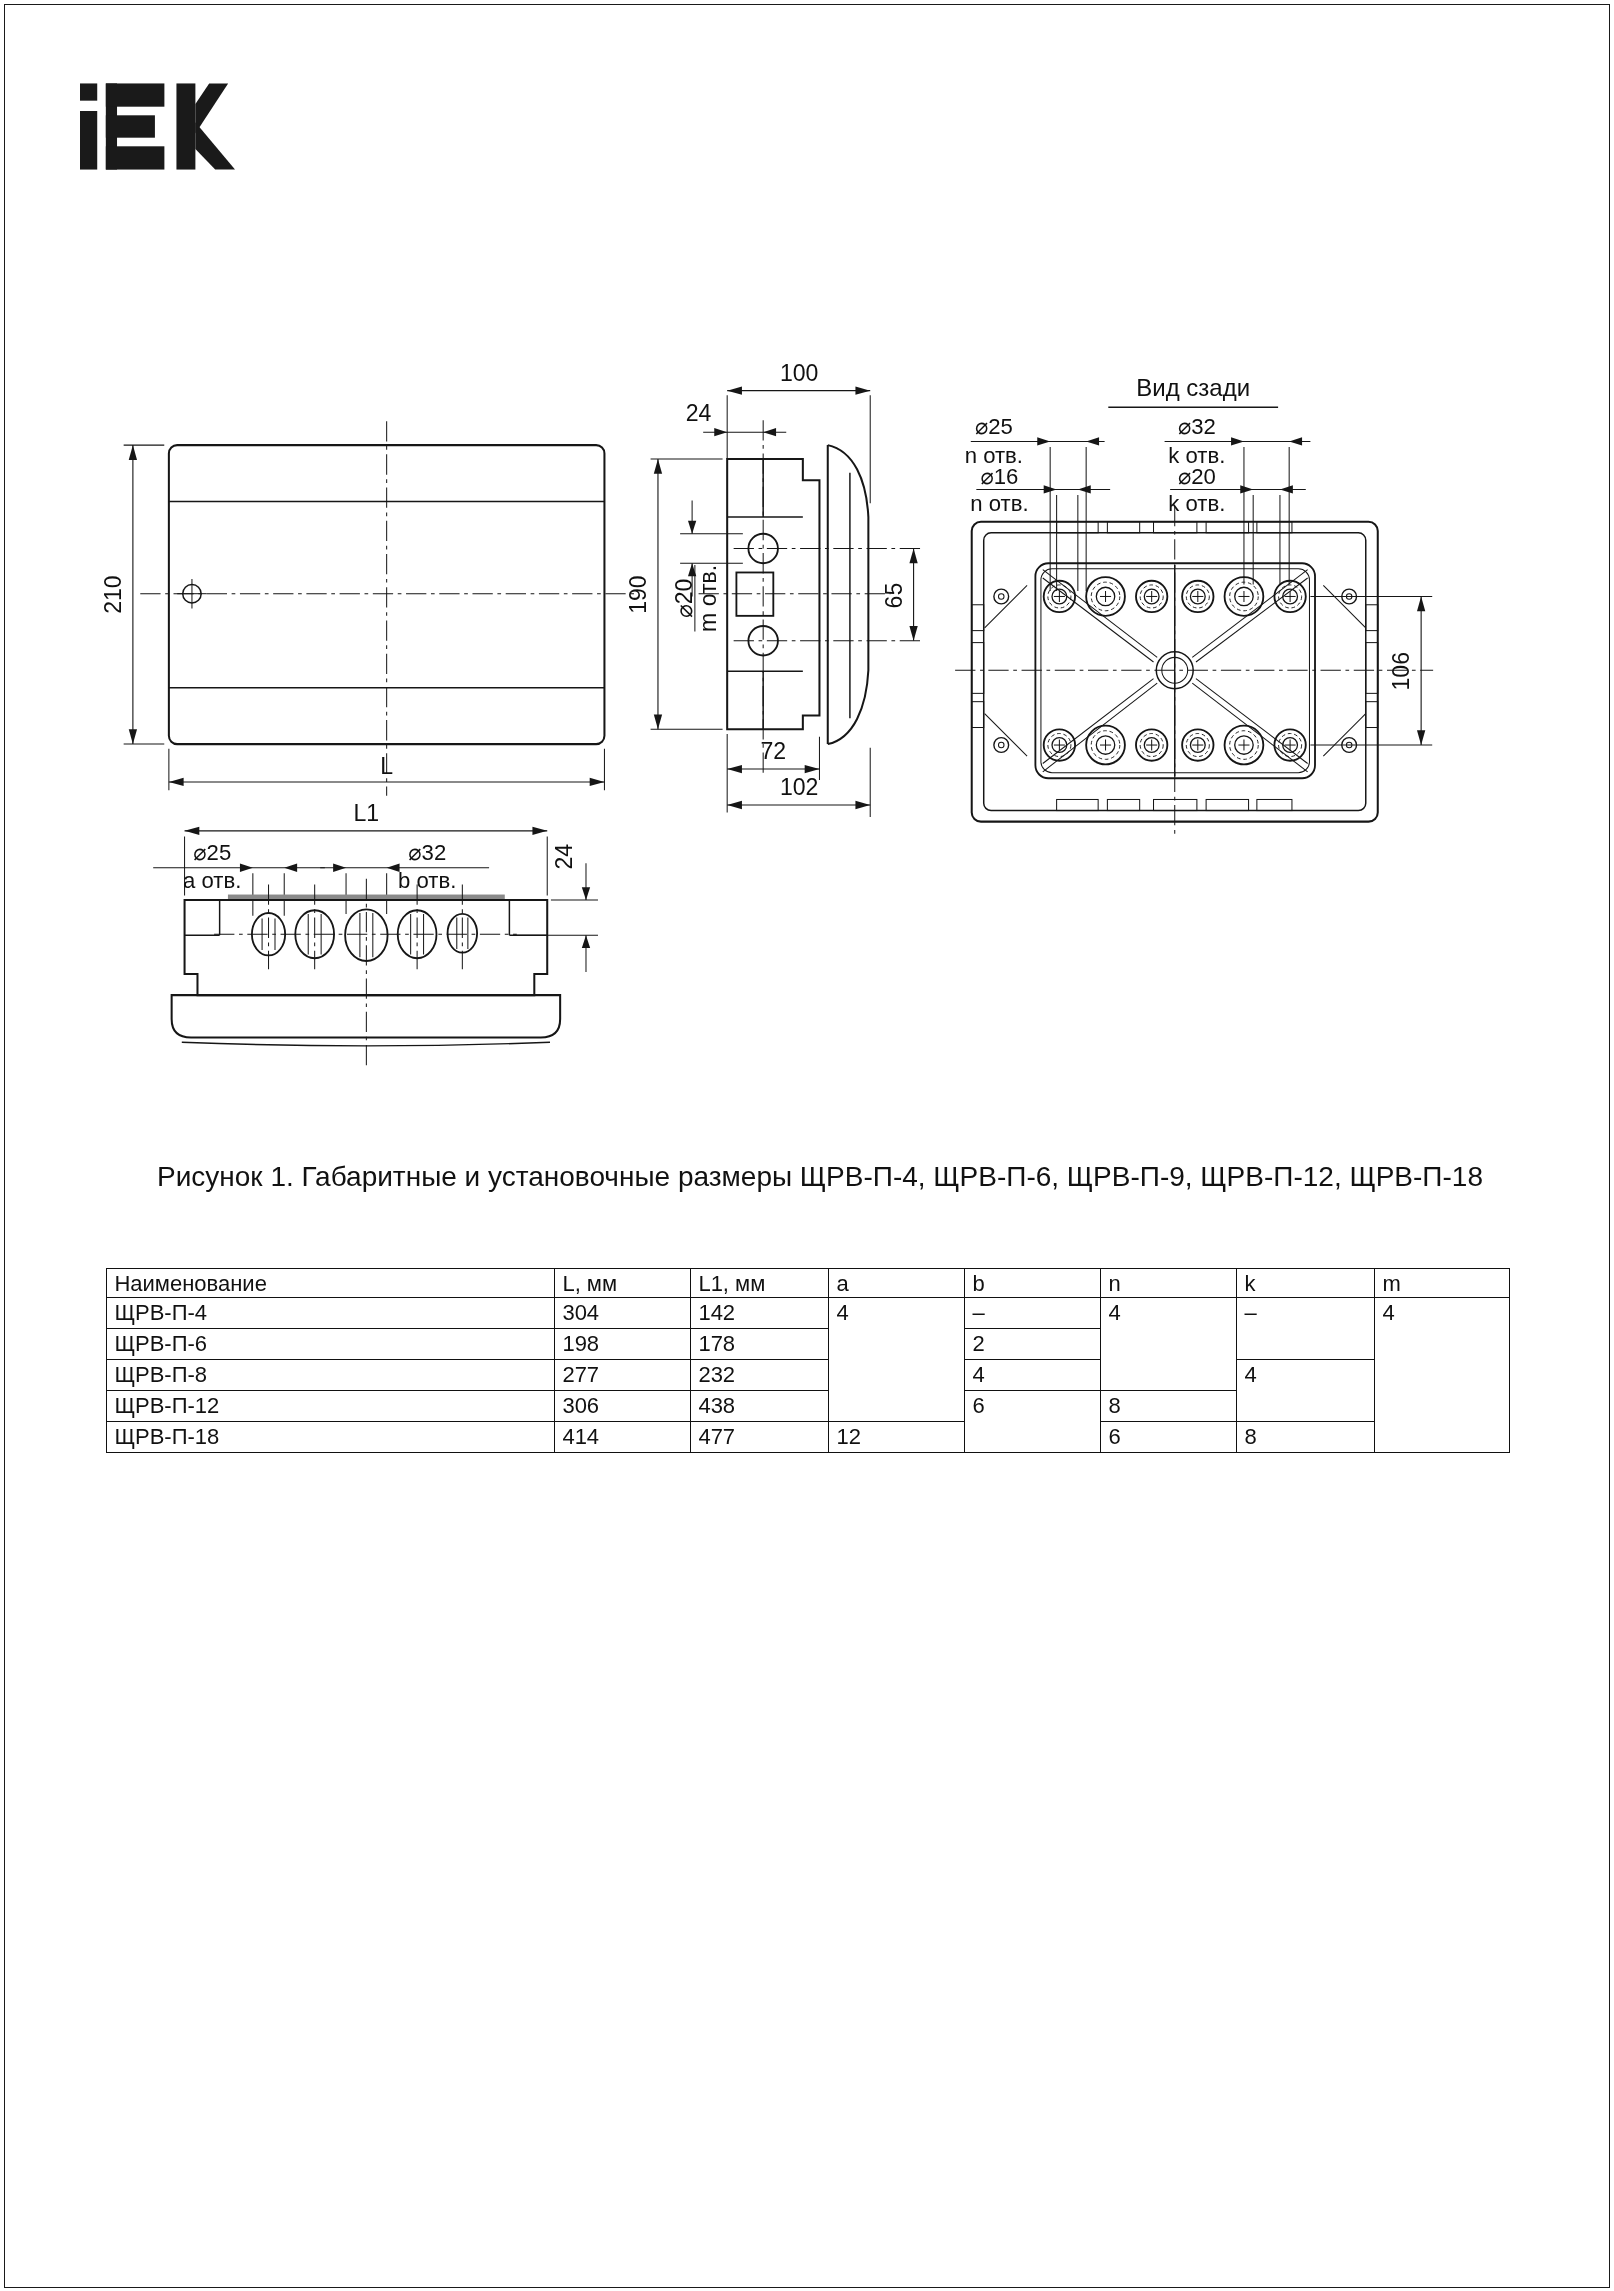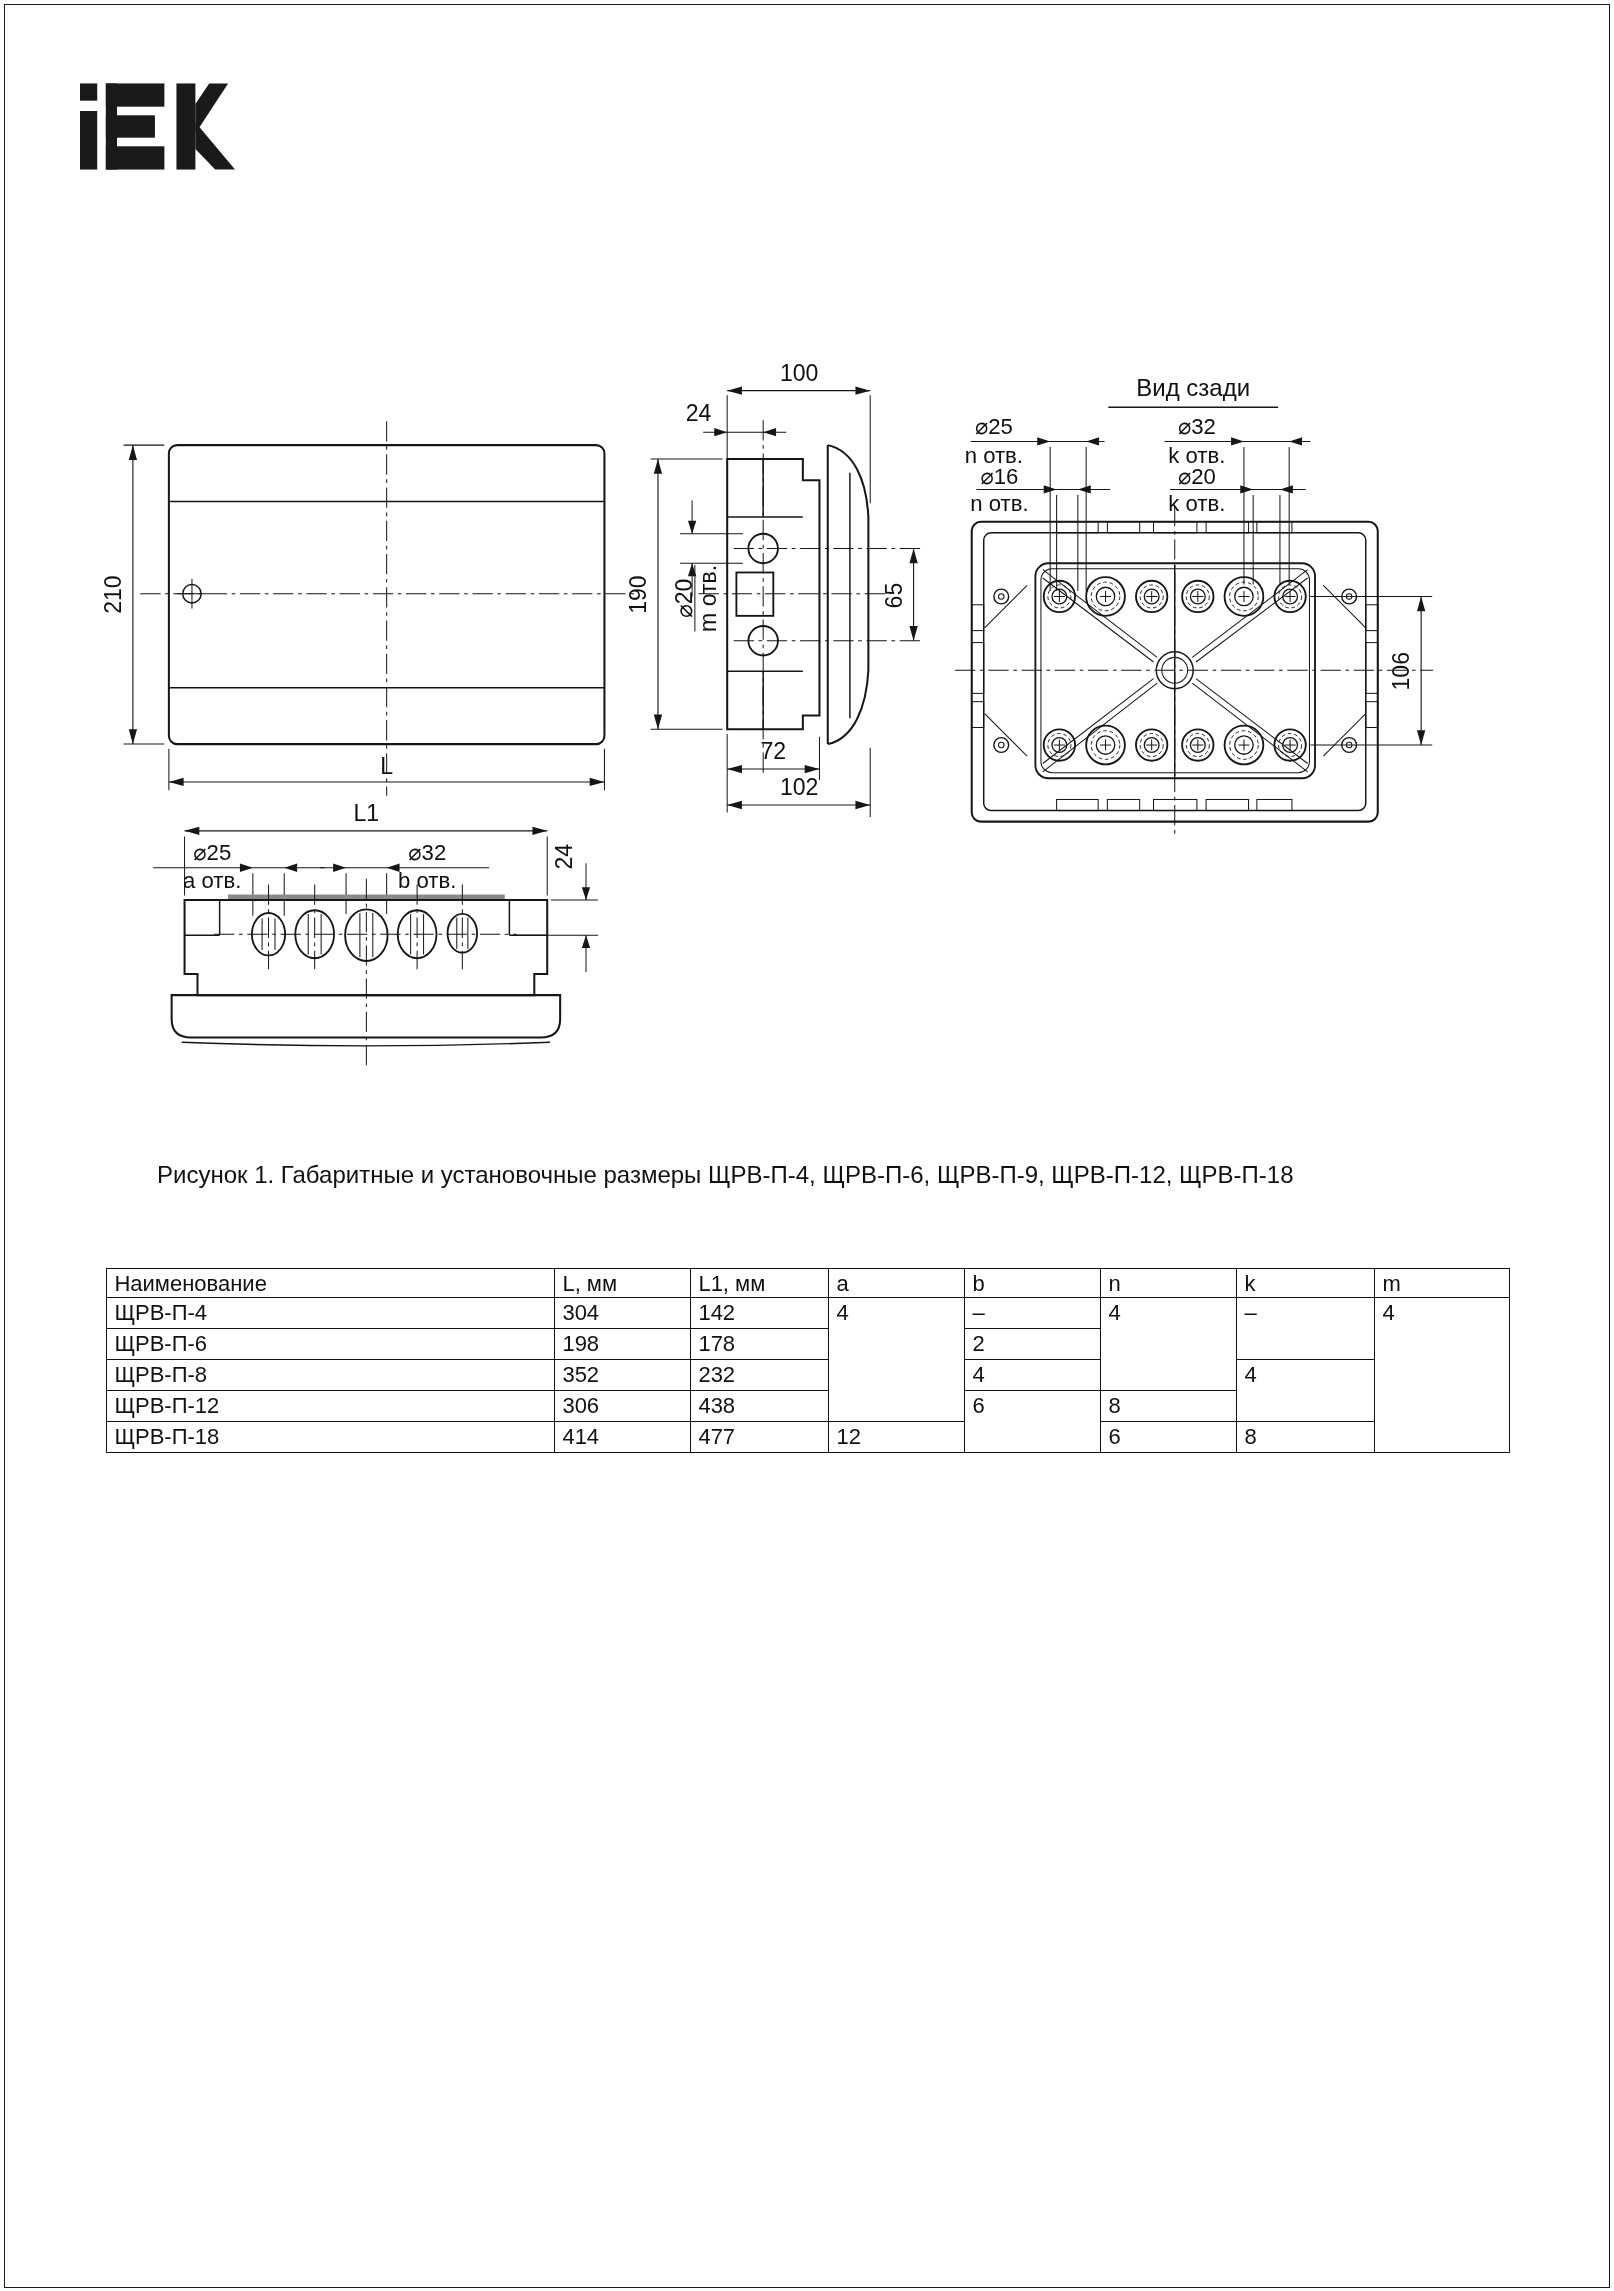--- a/index.html
+++ b/index.html
@@ -1,20 +1,20 @@
 <!DOCTYPE html>
 <html style="font-size:14.8px"><head>
 <meta charset="utf-8">
 <style>
   html,body{margin:0;padding:0;background:#fff;}
   body{width:1614px;height:2292px;position:relative;font-family:"Liberation Sans",sans-serif;color:#111;}
   .page-border{position:absolute;inset:3.7px;border:1.8px solid #1a1a1a;pointer-events:none;}
   .logo{position:absolute;left:80px;top:83px;width:155px;height:87px;}
   .drawing{position:absolute;left:0;top:0;width:1614px;height:2292px;}
-  .caption{position:absolute;left:157px;top:1161px;font-size:24px;white-space:nowrap;}
+  .caption{position:absolute;left:157px;top:1161px;font-size:28px;white-space:nowrap;}
   table.dims{position:absolute;left:106px;top:1268px;width:1401px;border-collapse:collapse;table-layout:fixed;font-size:22px;}
   table.dims th,table.dims td{border:1.8px solid #111;font-weight:normal;text-align:left;vertical-align:top;padding:1.8px 3.7px 0 7.4px;line-height:1.2;white-space:nowrap;overflow:hidden;}
   table.dims thead tr{height:23px;}
   table.dims tbody tr{height:31px;padding-left:13px;}
   
   .o{fill:none;stroke:#161616;stroke-width:2.2;}
   .m{fill:none;stroke:#161616;stroke-width:1.6;}
   .t{fill:none;stroke:#161616;stroke-width:1.1;}
   .cl{fill:none;stroke:#161616;stroke-width:1.1;stroke-dasharray:22 5 4 5;}
   .dsh{fill:none;stroke:#161616;stroke-width:1;stroke-dasharray:4 3;}
@@ -357,21 +357,21 @@
       <td rowspan="5">4</td>
     </tr>
     <tr>
       <td>ЩРВ-П-6</td>
       <td>198</td>
       <td>178</td>
       <td>2</td>
     </tr>
     <tr>
       <td>ЩРВ-П-8</td>
-      <td>352</td>
+      <td>277</td>
       <td>232</td>
       <td>4</td>
       <td rowspan="2">4</td>
     </tr>
     <tr>
       <td>ЩРВ-П-12</td>
       <td>306</td>
       <td>438</td>
       <td rowspan="2">6</td>
       <td>8</td>

